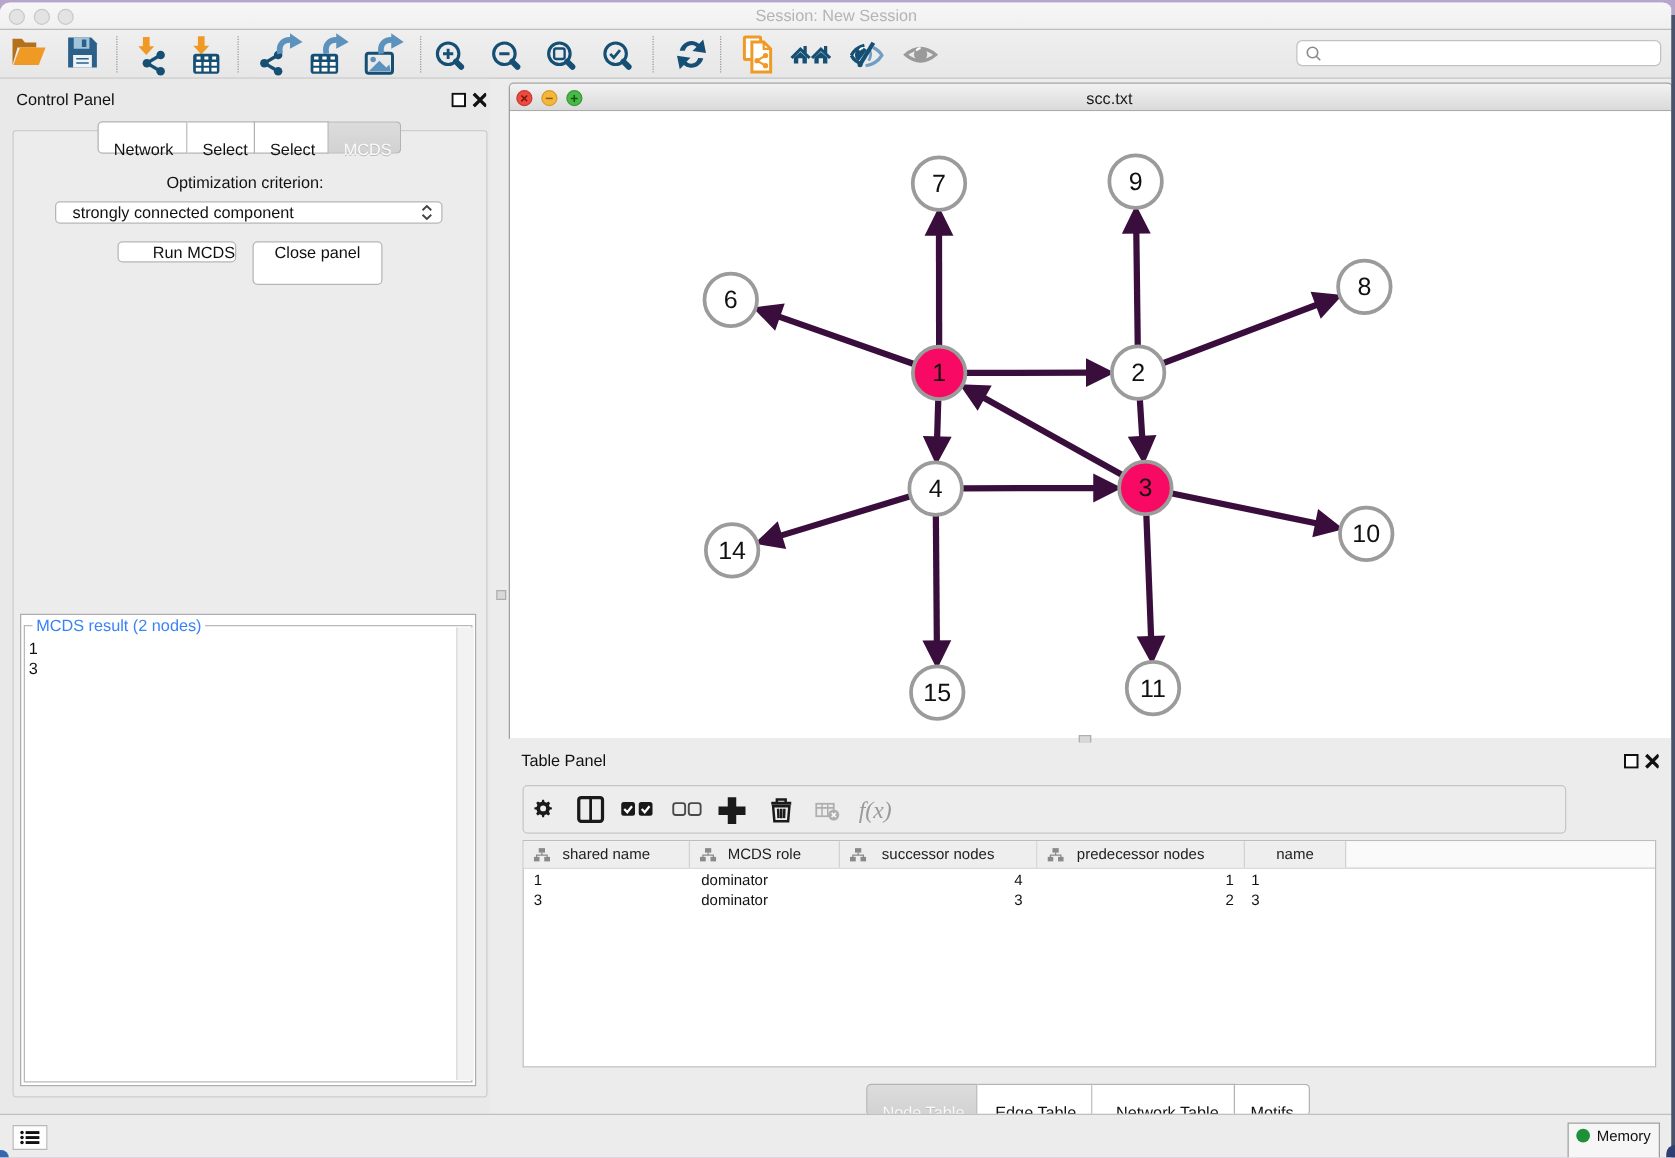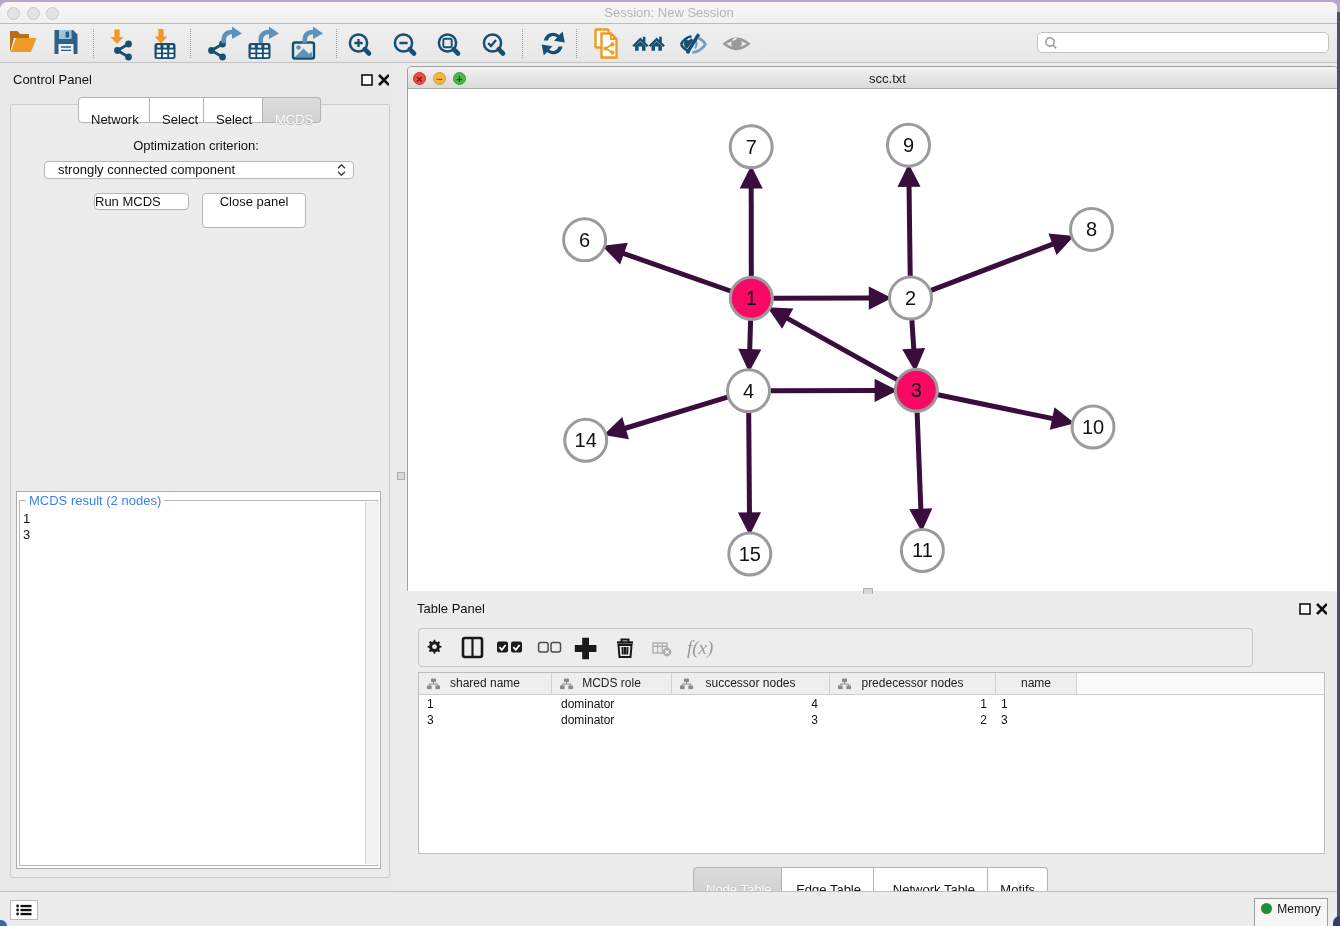--- a/index.html
+++ b/index.html
@@ -194,21 +194,21 @@
    <div class="tab" style="width:54px">Select</div>
    <div class="tab" style="width:59px">Select</div>
    <div class="tab sel last" style="width:58px">MCDS</div>
   </div>
   <div class="abs" style="left:0;top:75px;width:392px;text-align:center;font-size:13px;color:#111">Optimization criterion:</div>
   <div class="abs" style="left:44px;top:98px;width:310px;height:18px;background:#fff;border:1px solid #b6b6b6;border-radius:4px;font-size:13px;color:#111;line-height:16px;padding-left:13px">strongly connected component
     <svg width="9" height="12" style="position:absolute;right:7px;top:2px" viewBox="0 0 9 12">
           <path d="M1 4.2 L4.5 0.8 L8 4.2 M1 7.8 L4.5 11.2 L8 7.8" stroke="#444" stroke-width="1.5" fill="none"></path>
         </svg>
   </div>
-  <div class="abs" style="left:94px;top:130px;width:95px;height:17px;background:#fff;border:1px solid #b6b6b6;border-radius:4px;font-size:13px;color:#111;text-align:left;line-height:15px">Run MCDS</div>
+  <div class="abs" style="left:94px;top:130px;width:95px;height:17px;background:#fff;border:1px solid #b6b6b6;border-radius:4px;font-size:13px;color:#111;text-align:right;line-height:15px">Run MCDS</div>
   <div class="abs" style="left:202px;top:130px;width:104px;height:35px;background:#fff;border:1px solid #b6b6b6;border-radius:4px;font-size:13px;color:#111;text-align:center;line-height:15px">Close panel</div>
   <div class="abs" style="left:16px;top:428px;width:365px;height:378px;background:#fff;border:1px solid #adadad">
     <div class="abs" style="left:2px;top:8px;width:359px;height:366px;border:1px solid #b9b9b9"></div>
     <div class="abs" style="left:9px;top:1px;font-size:13px;color:#3b82f6;background:#fff;padding:0 3px">MCDS result (2 nodes)</div>
     <div class="abs" style="left:348px;top:10px;width:14px;height:362px;background:#f2f2f2;border-left:1px solid #d8d8d8"></div>
     <div class="abs" style="left:6px;top:19px;font-size:13px;color:#111;line-height:16px">1<br>3</div>
   </div>
  </div>
  <div class="abs" style="left:397px;top:470px;width:8px;height:8px;background:#d8d8d8;border:1px solid #aeaeae"></div>
  <div id="netwin">

